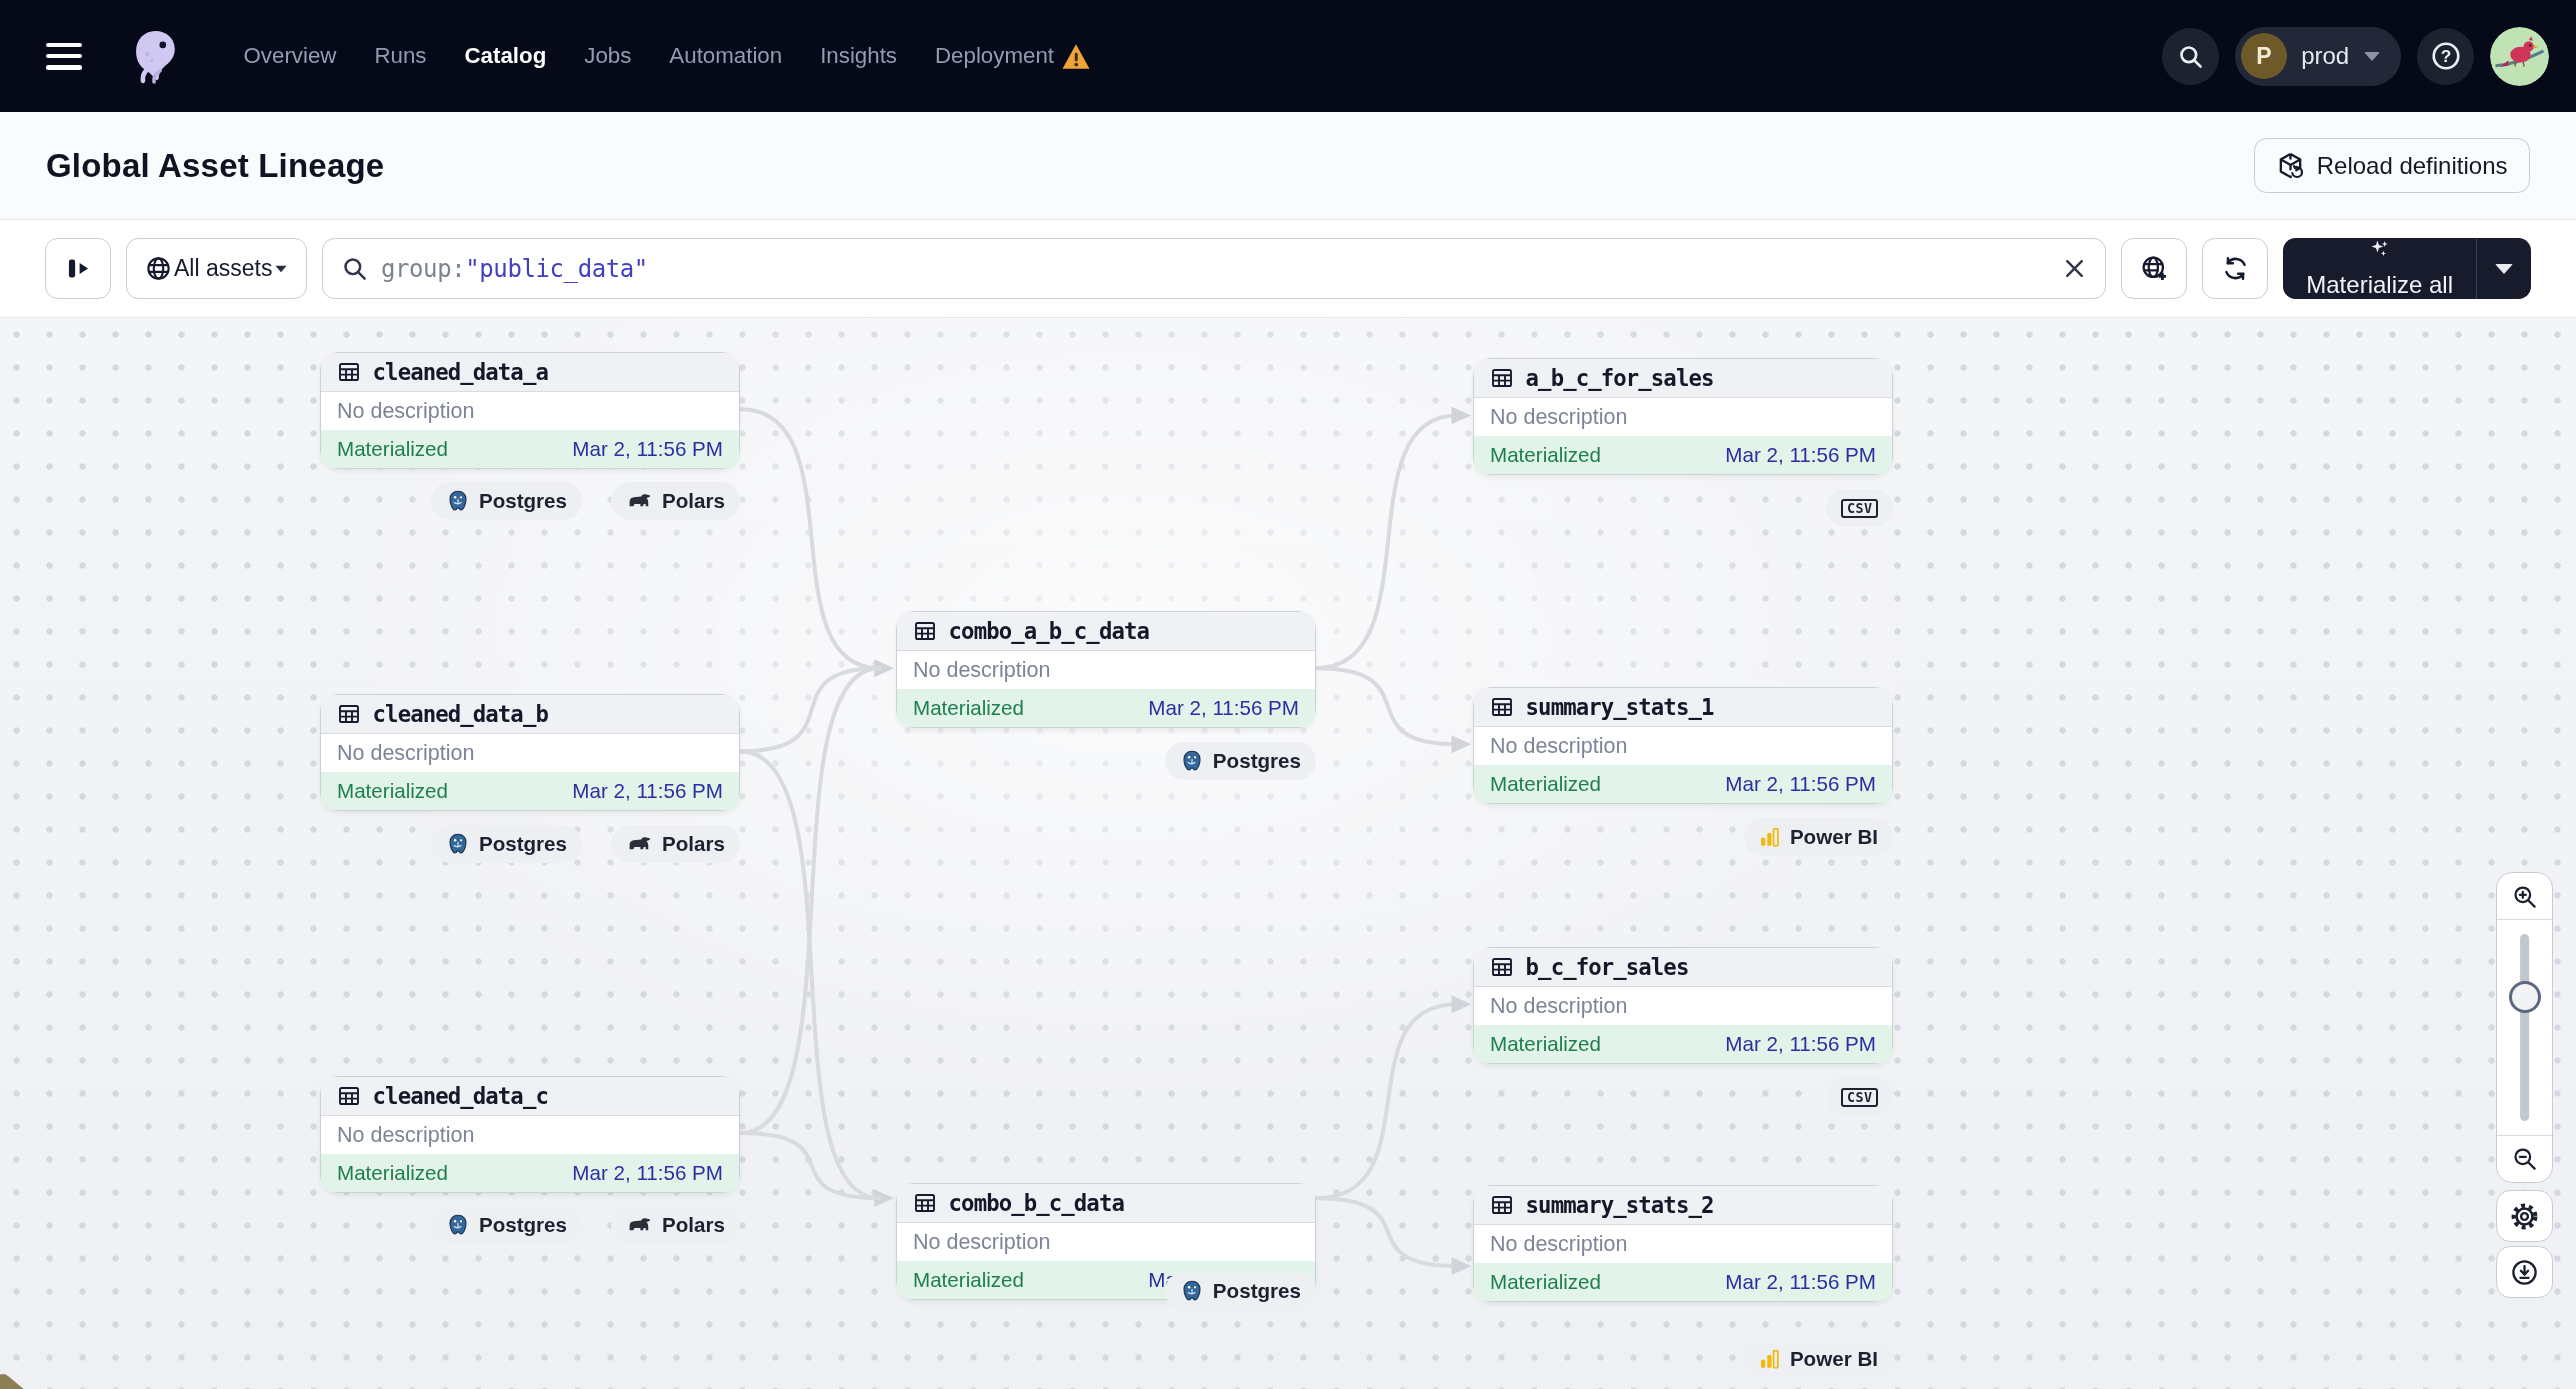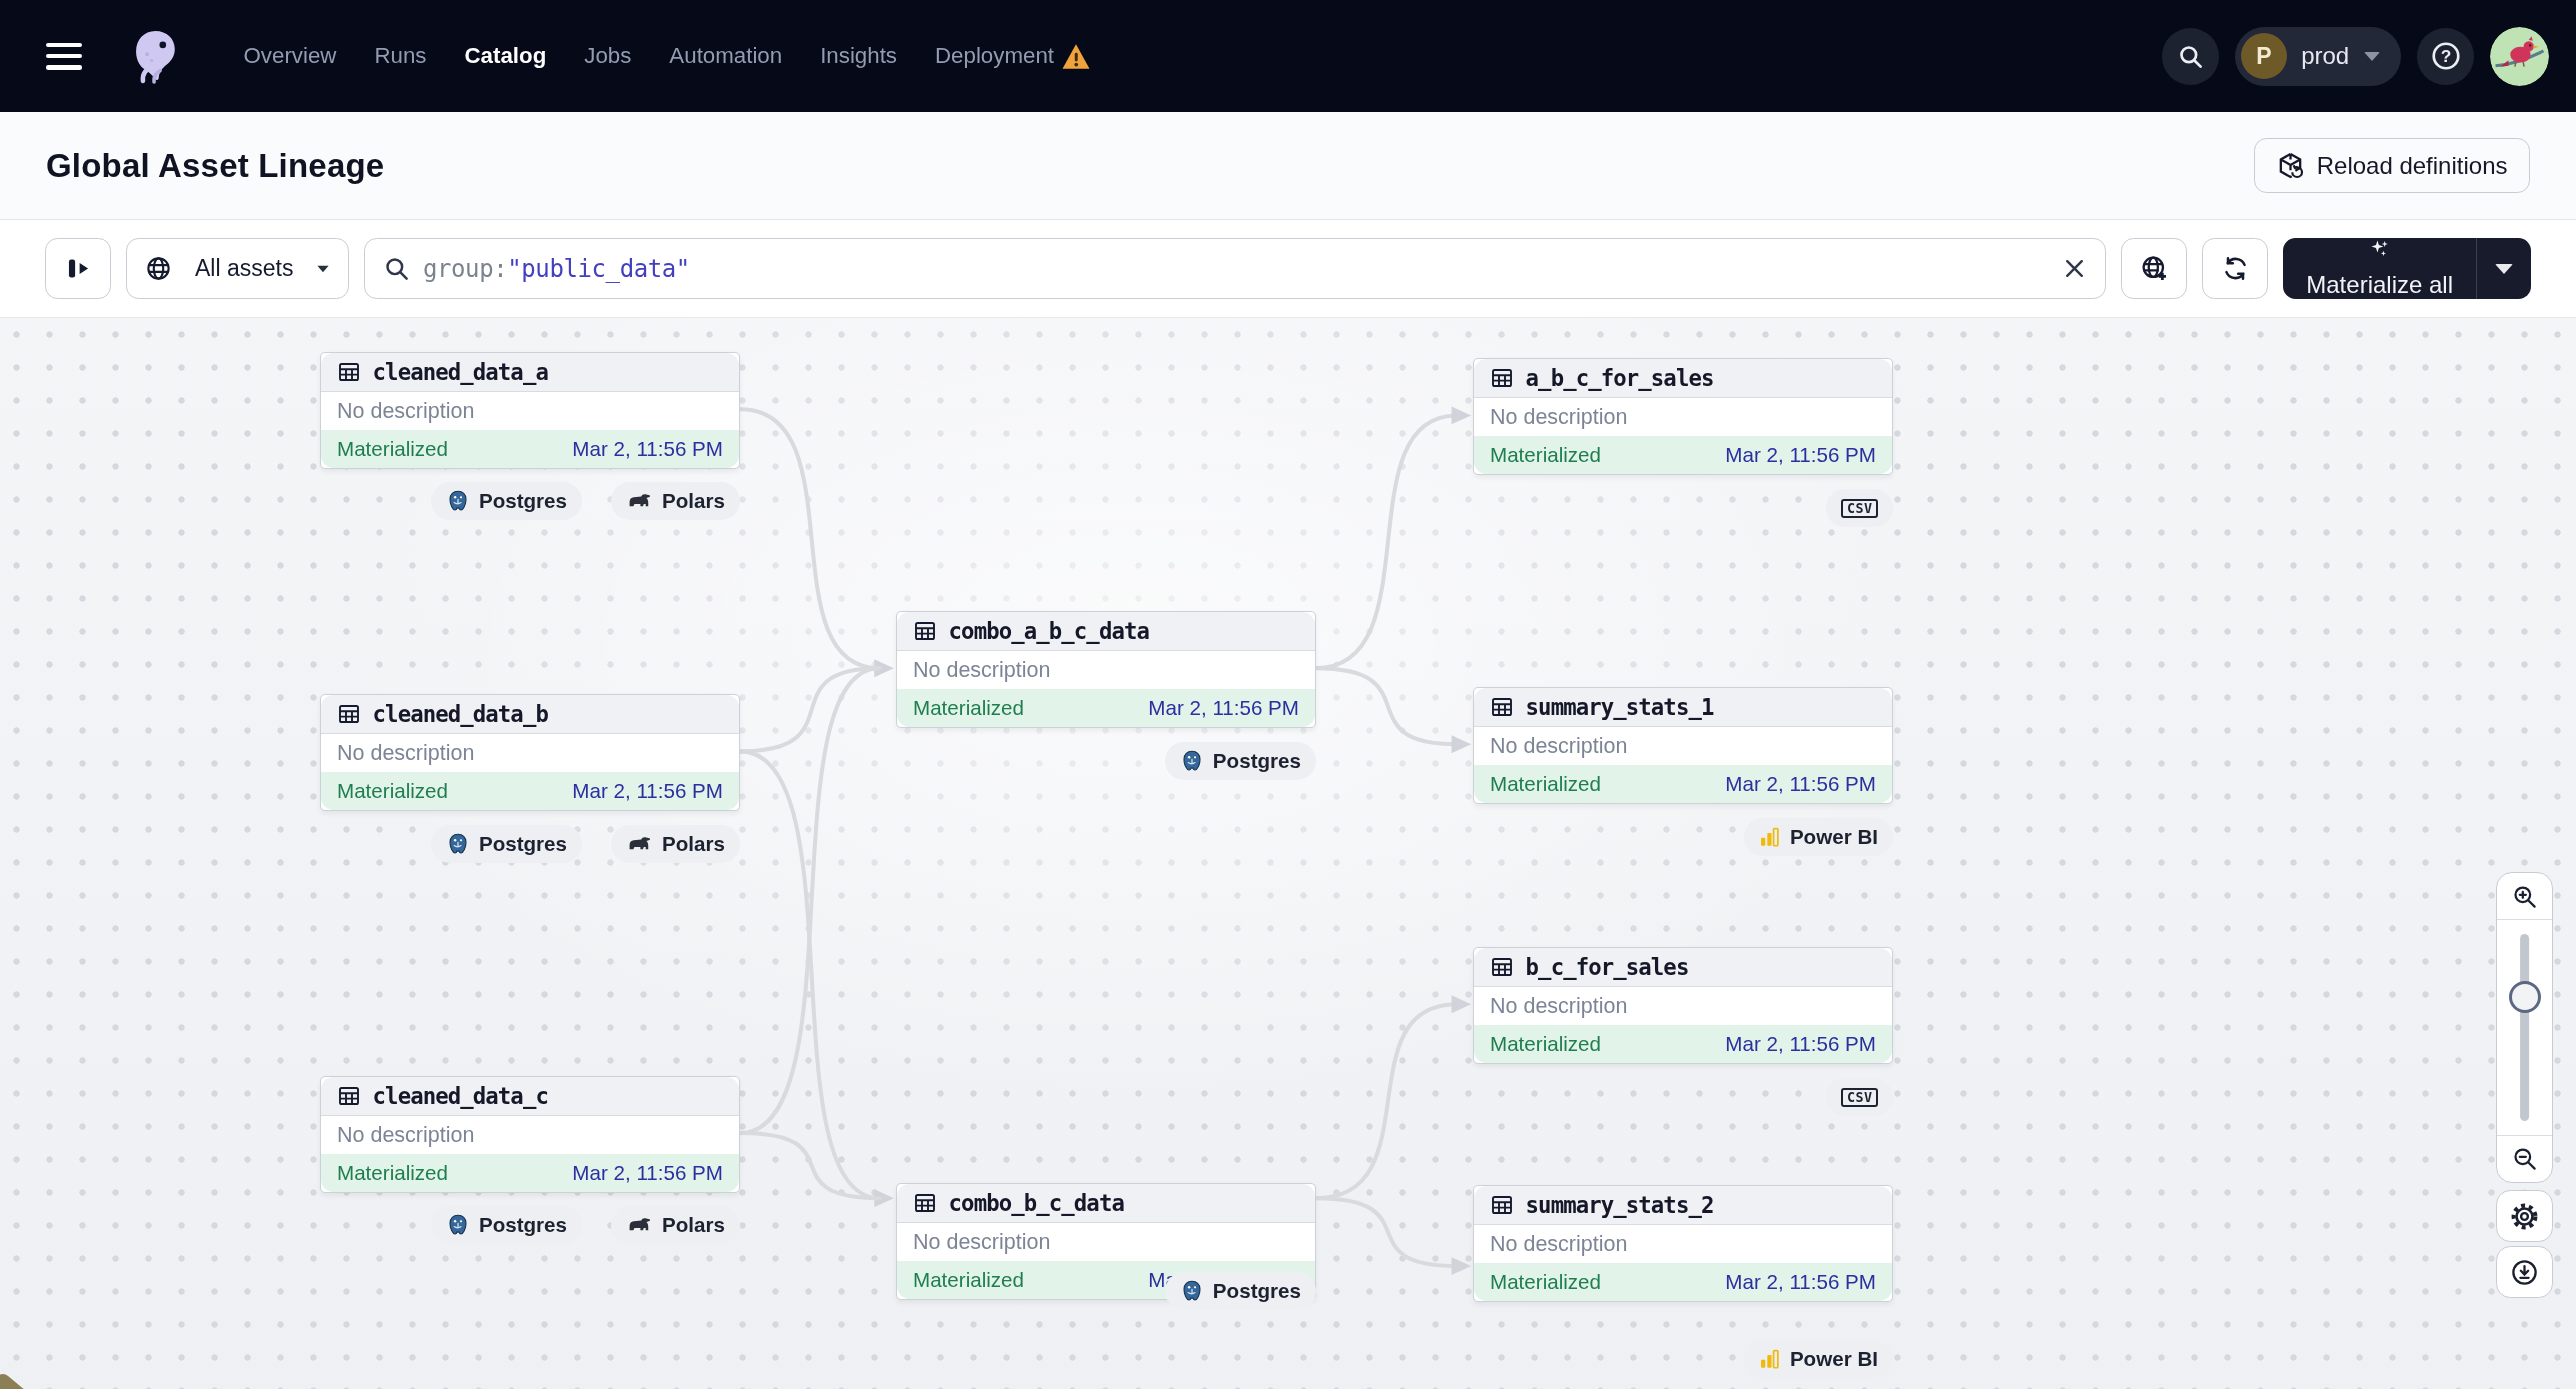--- a/index.html
+++ b/index.html
@@ -35,21 +35,21 @@
     display:flex; align-items:center; padding:0 46px; position:relative; }
   .page-title { font-size:33px; font-weight:700; color:#0f1322; letter-spacing:0.2px; }
   .reload-btn { position:absolute; right:46px; height:55px; border:1.8px solid #c7cbd3;
     border-radius:12.5px; background:#fafbfc; display:flex; align-items:center; gap:11.6px;
     padding:0 21.5px; font-size:24px; color:#141828; cursor:pointer; }
 
   
   .toolbar { height:97px; background:#ffffff; display:flex; align-items:center;
     padding:0 45px; gap:15px; }
   .tool-btn { height:61px; border:1.8px solid #c9cdd5; border-radius:12.5px; background:#fff;
-    display:flex; align-items:center; justify-content:center; gap:23px; padding:0 18px;
+    display:flex; align-items:center; justify-content:center; gap:2px; padding:0 18px;
     font-size:23px; color:#161a2e; font-weight:500; cursor:pointer; }
   .tool-btn.square { width:66px; padding:0; }
   .chev-dark { width:0; height:0; border-left:7.2px solid transparent; border-right:7.2px solid transparent;
     border-top:8px solid #2a2f3e; }
   .searchbox { flex:1; height:61px; border:1.8px solid #c9cdd5; border-radius:12.5px;
     display:flex; align-items:center; padding:0 18px; gap:12.5px; background:#fff; }
   .query { font-family:"DejaVu Sans Mono", monospace; font-size:24px; letter-spacing:-0.4px; }
   .query .pre { color:#7b8390; }
   .query .val { color:#4340c0; }
   .clear-x { margin-left:auto; cursor:pointer; display:flex; }
@@ -65,21 +65,21 @@
   
   .graph { position:relative; height:1083px; border-top:0.9px solid #e6e8ec;
     background:
       radial-gradient(ellipse 1162px 670px at 44% 30%, rgba(255,255,255,.65), rgba(255,255,255,0) 70%),
       radial-gradient(#d5d8de 2.9px, transparent 3.4px),
       linear-gradient(#f4f5f7,#eef0f3);
     background-size:auto, 33px 33px, auto; overflow:hidden; }
   .edges { position:absolute; left:0; top:0; }
 
   .asset-node { position:absolute; width:420px; background:#fff; border:1.8px solid #ccd0d7;
-    border-radius:5px; box-shadow:0 2.7px 5.4px rgba(20,25,40,.06); cursor:pointer; }
+    border-radius:19px; box-shadow:0 2.7px 5.4px rgba(20,25,40,.06); cursor:pointer; }
   .node-head { height:39px; background:#f0f1f4; border-bottom:1.8px solid #d8dbe0;
     border-radius:12.5px 12.5px 0 0; display:flex; align-items:center; gap:11.6px; padding:0 16px; }
   .node-name { font-family:"DejaVu Sans Mono", monospace; font-size:22.3px; font-weight:700;
     color:#141829; letter-spacing:-0.9px; }
   .node-desc { height:38px; display:flex; align-items:center; padding:0 16px;
     color:#7c8496; font-size:21.5px; }
   .node-status { height:38px; background:#e2f3e9; border-radius:0 0 12.5px 12.5px; display:flex;
     align-items:center; justify-content:space-between; padding:14px 16px; font-size:20.6px; }
   .st-label { color:#1f7e4d; }
   .st-time { color:#2b2f9f; }

